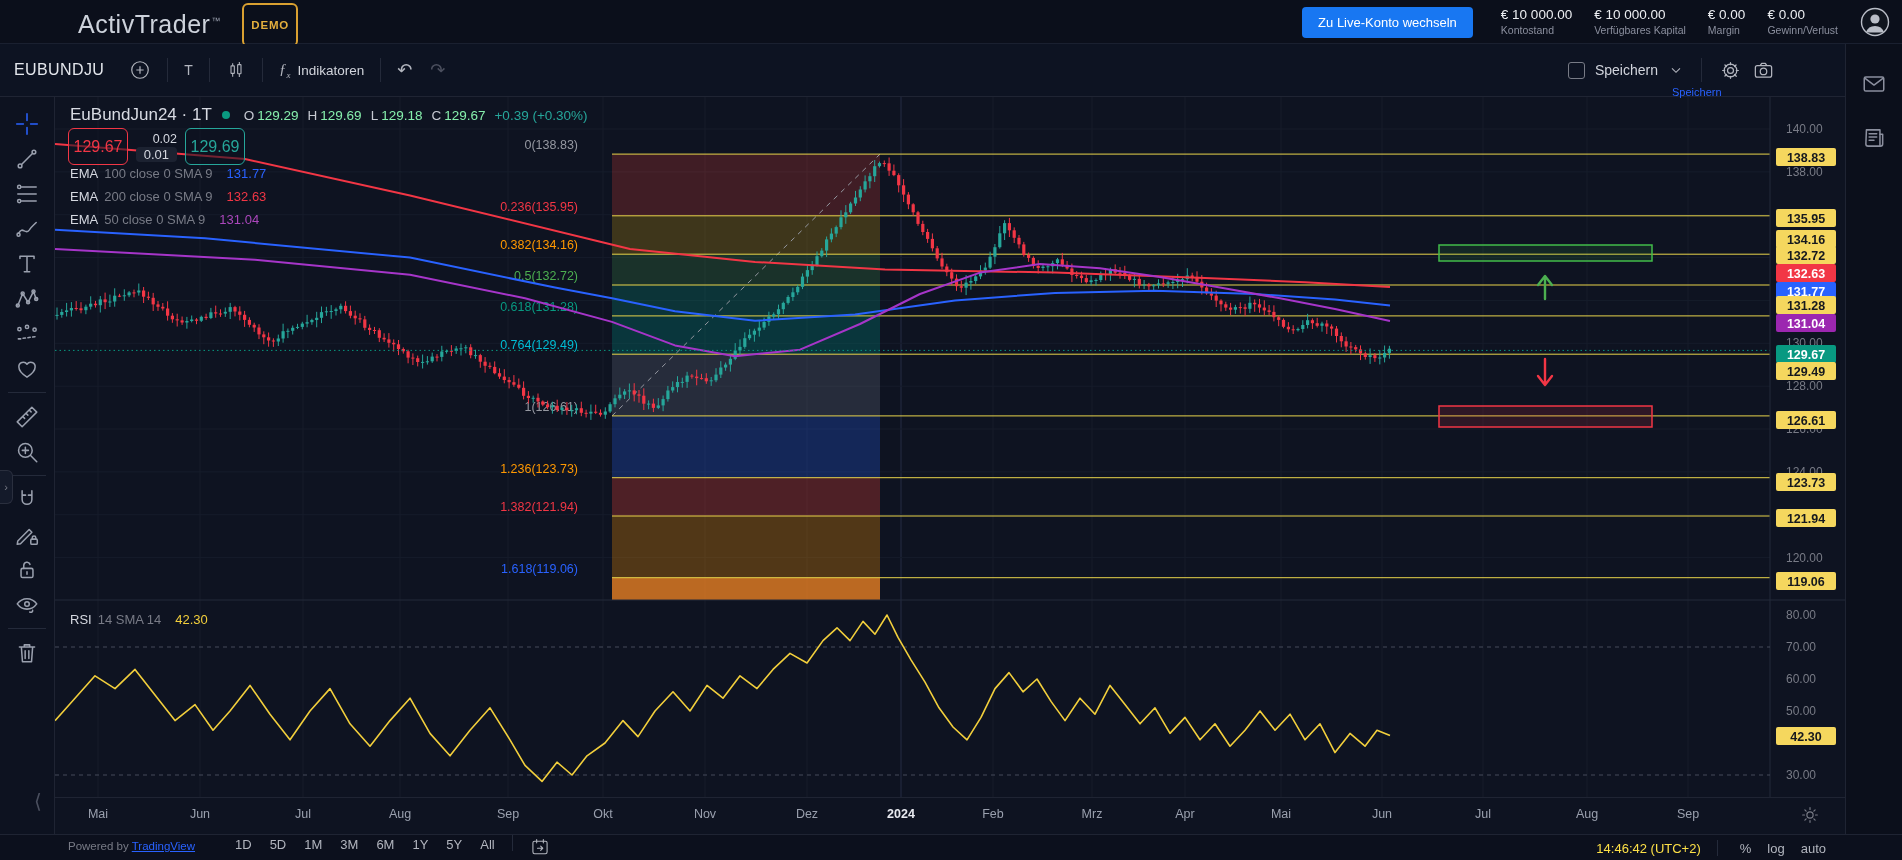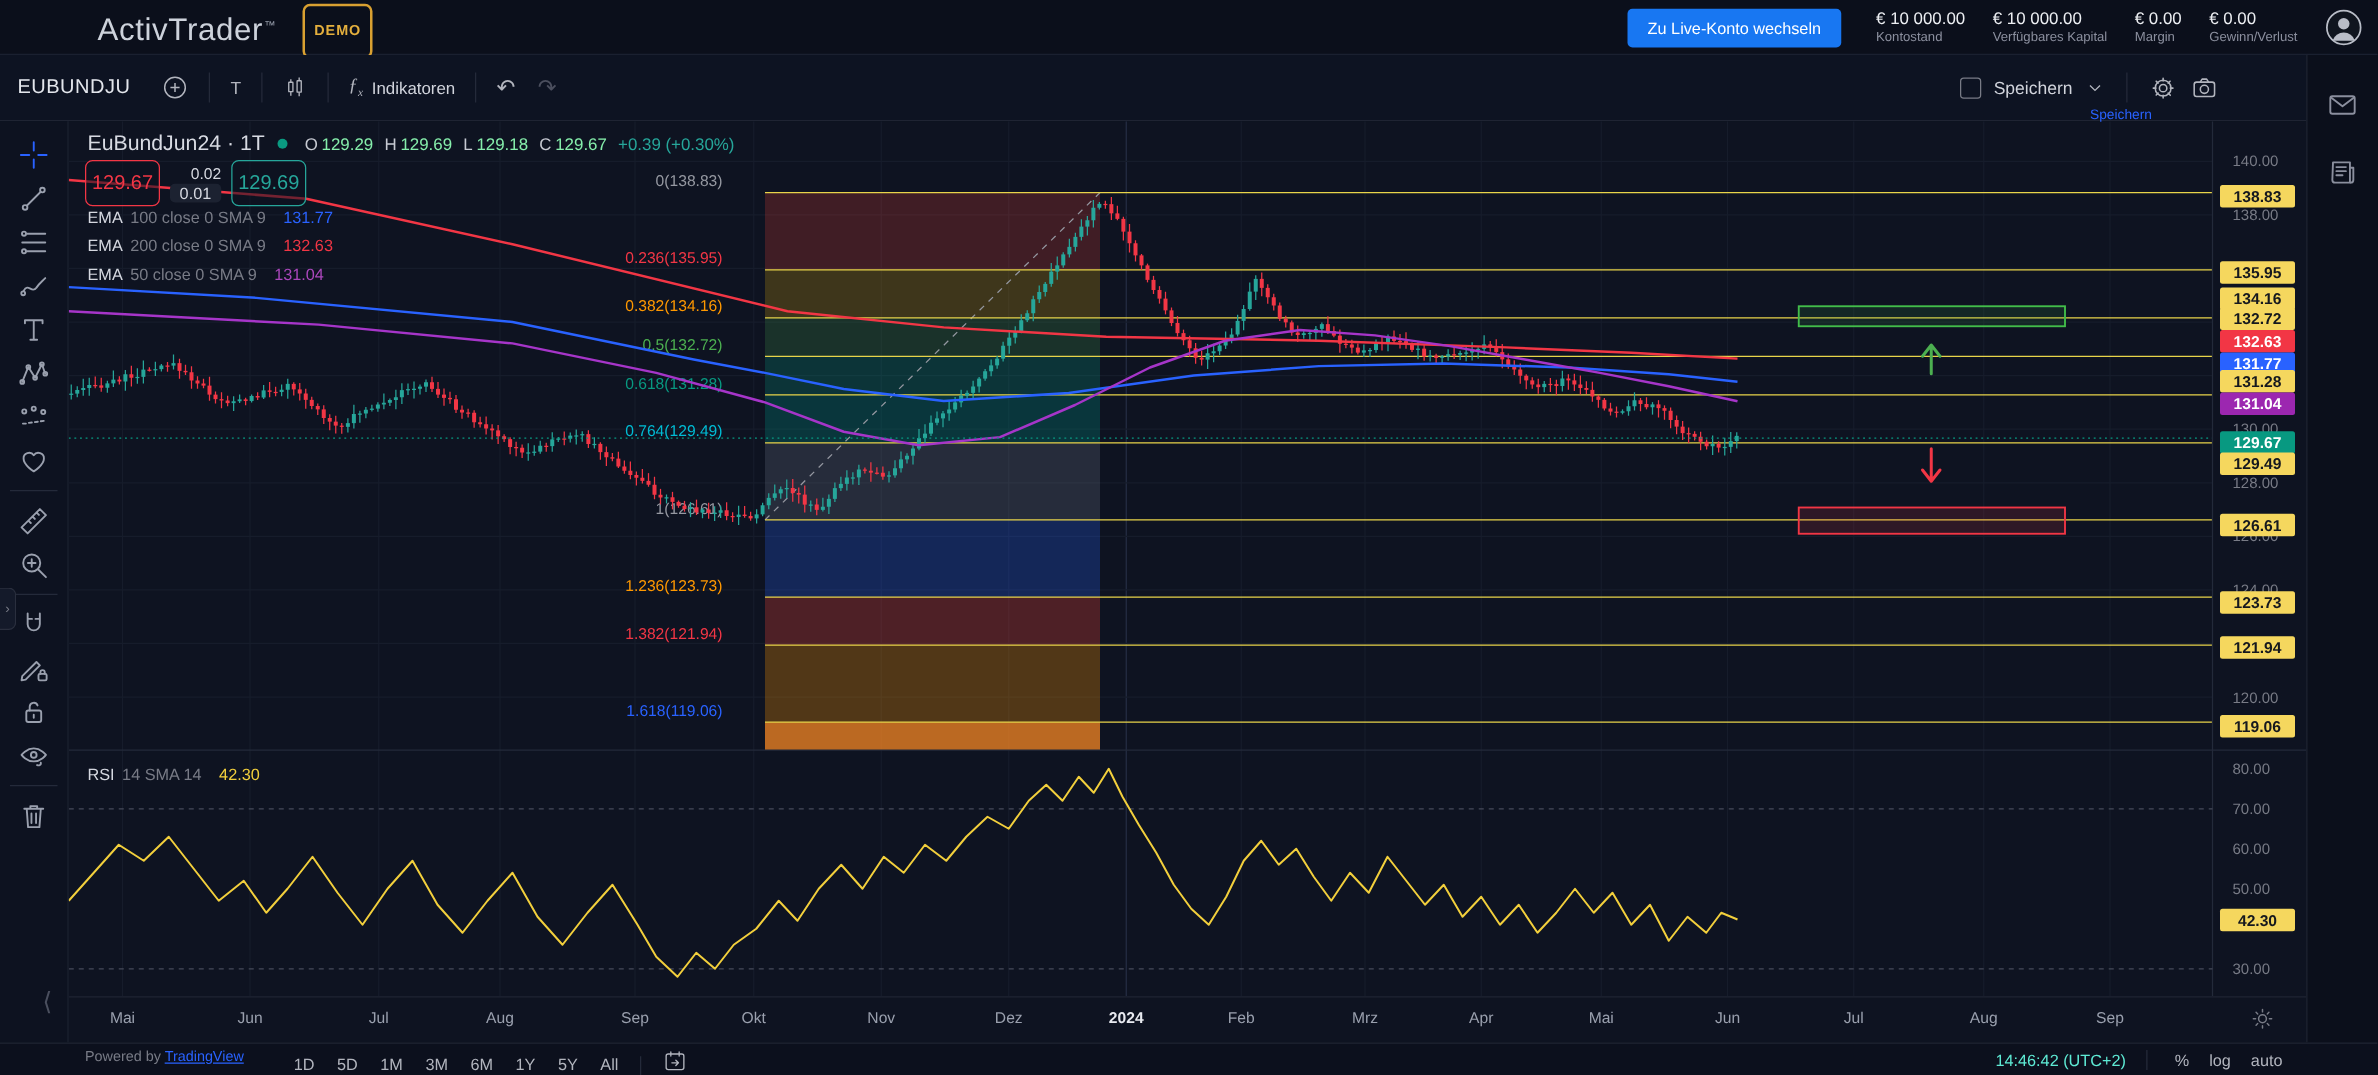--- a/index.html
+++ b/index.html
@@ -94,27 +94,27 @@
   .right-strip { position:absolute; left:1845px; top:44px; width:57px; height:790px;
     background:#0b0f1b; border-left:1px solid #1f2433; }
   .strip-btn { position:absolute; left:15px; width:28px; height:28px; }
   .strip-btn svg { stroke:#8b8f9e; fill:none; stroke-width:1.4; stroke-linecap:round; stroke-linejoin:round; }
 
   
   .bottom-bar { position:absolute; left:0; top:834px; width:1902px; height:26px;
     background:#0c101d; border-top:1px solid #1f2433; font-size:12.5px; color:#b2b5be; }
   .powered { position:absolute; left:68px; top:5px; font-size:11.5px; color:#787b86; }
   .powered a { color:#2962ff; text-decoration:underline; }
-  .intervals { position:absolute; left:226px; top:0px; display:flex; height:26px; align-items:flex-end; }
+  .intervals { position:absolute; left:226px; top:0px; display:flex; height:26px; align-items:flex-start; }
   .intervals button { color:#b2b5be; font-size:13px; padding:2px 9px; border-radius:3px; }
   .bb-sep { width:1px; height:16px; background:#242a3a; margin:0 8px; }
   .goto-date { padding-top:2px; }
   .goto-date svg { stroke:#b2b5be; fill:none; stroke-width:1.3; stroke-linecap:round; stroke-linejoin:round; }
   .bb-right { position:absolute; right:70px; top:0; height:26px; display:flex; align-items:center; gap:8px; }
-  .bb-right .clock { font-size:13px; color:#5eead4; }
+  .bb-right .clock { font-size:13px; color:#fde047; }
   .bb-right button { color:#b2b5be; font-size:13px; padding:1px 6px; border-radius:3px; }
 </style>
 </head>
 <body>
 
 <header class="app-header">
   <div class="logo">
     <span>ActivTrader</span><sup>™</sup>
     <span class="demo-badge">DEMO</span>
   </div>

